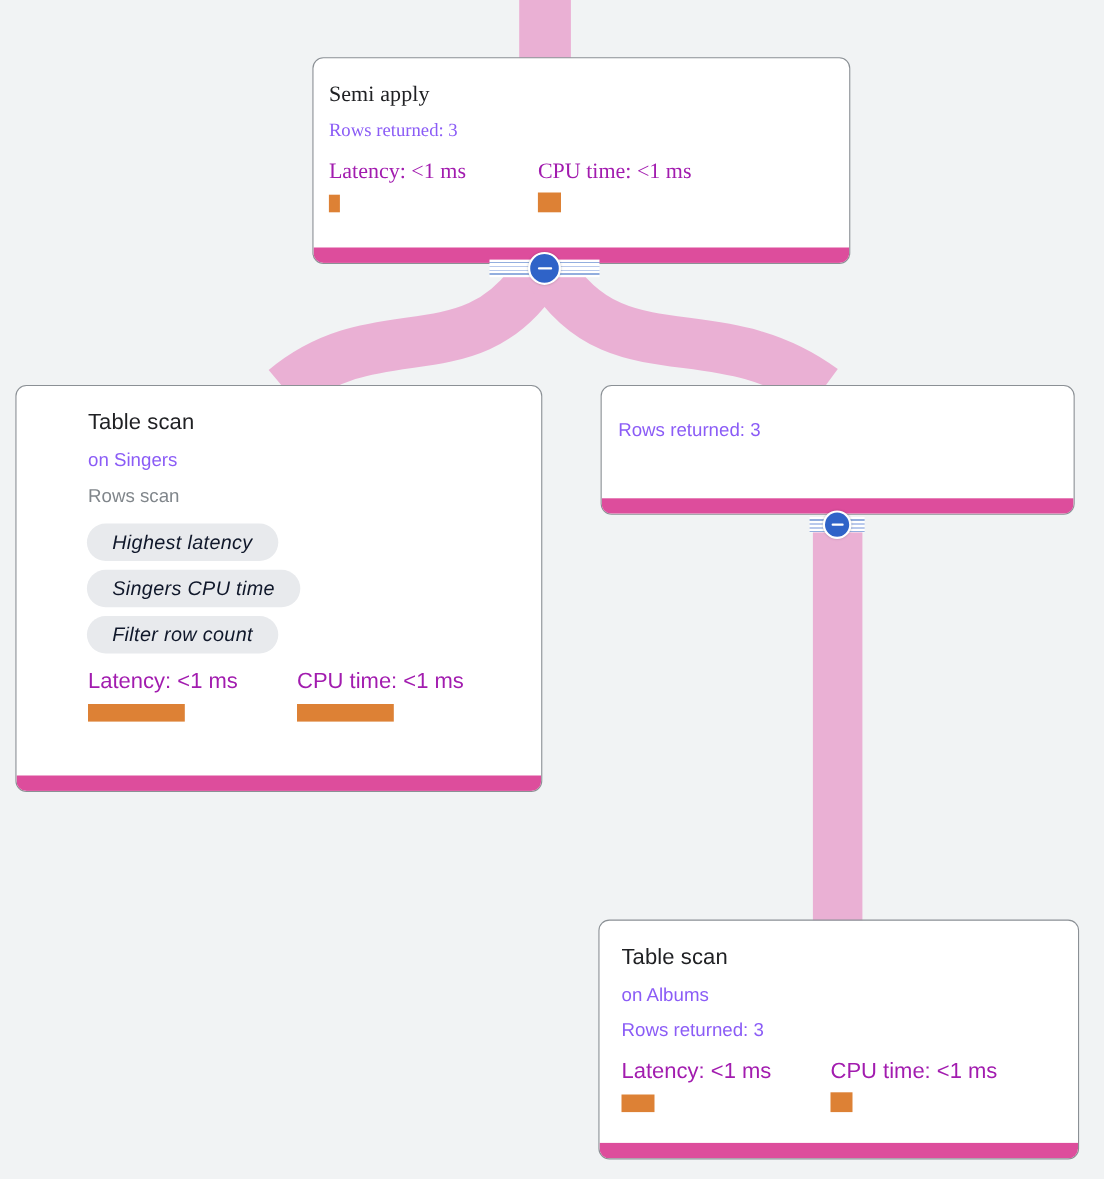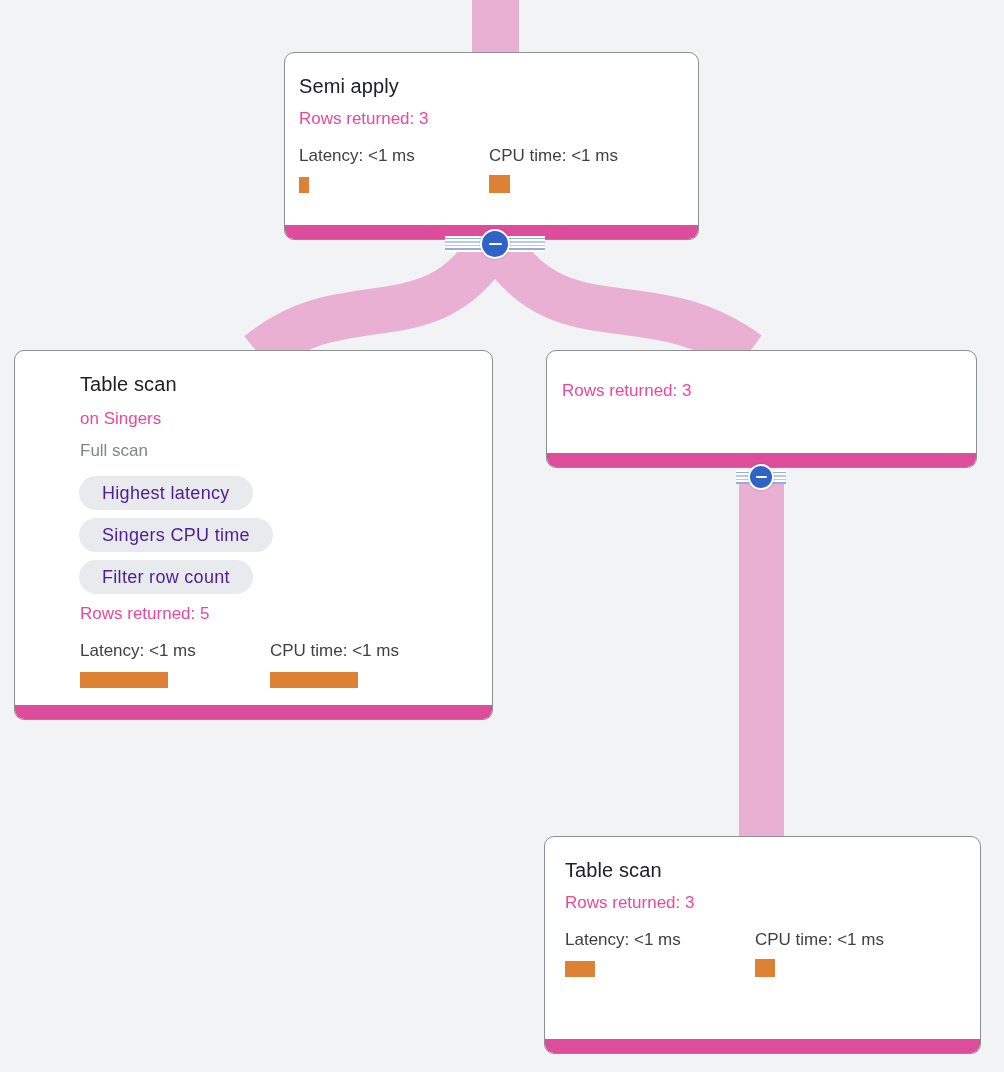--- a/index.html
+++ b/index.html
@@ -29,39 +29,40 @@
   }
   .card-footer{
     position:absolute;left:0;right:0;bottom:0;
     height:14px;background:#dd4d9c;
   }
   .card-content{position:relative;color:#202124;}
   .node-title{
     font-size:20px;font-weight:500;color:#202124;
     line-height:26px;letter-spacing:.1px;
   }
-  .node-line{font-size:17px;line-height:24px;color:#ec4899;}
+  .node-line{font-size:17px;line-height:24px;color:#8b5cf6;}
   .node-subtle{font-size:17px;line-height:24px;color:#80868b;}
   .mt8{margin-top:8px;} .mt10{margin-top:10px;} .mt13{margin-top:13px;}
 
   .badges{margin-top:13px;}
   .badge{
     display:table; 
-    background:#e8eaed;color:#4c1d95;
+    background:#e8eaed;color:#0f172a;
     font-size:18px;line-height:24px;letter-spacing:.3px;
     padding:5px 23px;border-radius:18px;
     margin:0 0 8px -1px;
+    font-style:italic;
   }
   .badges .badge:last-child{margin-bottom:0;}
 
   .metrics{
     display:grid;grid-template-columns:190px auto;
     column-gap:0;
   }
-  .metric-label{font-size:17px;line-height:24px;color:#404040;}
+  .metric-label{font-size:20px;line-height:24px;color:#a21caf;}
   .metric-bar{
     height:16px;background:#dd8135;margin-top:9px;
   }
   .metric-bar.tall{height:18px;margin-top:7px;}
 
   
   .collapse{
     position:absolute;z-index:3;
   }
   .collapse .band{
@@ -99,21 +100,21 @@
 
 <div id="canvas">
 
   <svg id="edges" width="1004" height="1072" viewBox="0 0 1004 1072">
     <rect x="472" y="0" width="47" height="54" fill="#eab0d4"></rect>
     <path d="M 492 244 C 430 345, 345 282, 259 354" fill="none" stroke-width="46" stroke="#eab0d4"></path>
     <path d="M 498 244 C 560 345, 650 282, 748 354" fill="none" stroke-width="46" stroke="#eab0d4"></path>
     <rect x="739" y="470" width="45" height="370" fill="#eab0d4"></rect>
   </svg>
 
-  <div class="card" style="left:284px;top:52px;width:415px;height:188px;">
+  <div class="card" style="left:284px;top:52px;width:489px;height:188px;font-family:Liberation Serif, serif;">
     <div class="card-content" style="padding:20px 16px 0 14px;">
       <div class="node-title">Semi apply</div>
       <div class="node-line mt8">Rows returned: 3</div>
       <div class="metrics mt13">
         <div>
           <div class="metric-label">Latency: &lt;1 ms</div>
           <div class="metric-bar" style="width: 10px;"></div>
         </div>
         <div>
           <div class="metric-label">CPU time: &lt;1 ms</div>
@@ -129,27 +130,26 @@
     <div class="circle">
       <div class="minus"></div>
     </div>
   </div>
 
   <div class="card" style="left:14px;top:350px;width:479px;height:370px;">
     <div class="card-content" style="padding:20px 16px 0 65px;">
 
       <div class="node-title">Table scan</div>
       <div class="node-line mt10">on Singers</div>
-      <div class="node-subtle mt8">Full scan</div>
+      <div class="node-subtle mt8">Rows scan</div>
       <div class="badges">
         <div class="badge">Highest latency</div>
         <div class="badge">Singers CPU time</div>
         <div class="badge">Filter row count</div>
       </div>
-      <div class="node-line mt8">Rows returned: 5</div>
       <div class="metrics mt13">
         <div>
           <div class="metric-label">Latency: &lt;1 ms</div>
           <div class="metric-bar" style="width: 88px;"></div>
         </div>
         <div>
           <div class="metric-label">CPU time: &lt;1 ms</div>
           <div class="metric-bar" style="width: 88px;"></div>
         </div>
       </div>
@@ -167,20 +167,21 @@
   <div class="collapse small" style="left:736px;top:470px;width:50px;height:14px;">
     <div class="band"></div>
     <div class="circle">
       <div class="minus"></div>
     </div>
   </div>
 
   <div class="card" style="left:544px;top:836px;width:437px;height:218px;">
     <div class="card-content" style="padding:20px 16px 0 20px;">
       <div class="node-title">Table scan</div>
+      <div class="node-line mt10">on Albums</div>
       <div class="node-line mt8">Rows returned: 3</div>
       <div class="metrics mt13">
         <div>
           <div class="metric-label">Latency: &lt;1 ms</div>
           <div class="metric-bar" style="width: 30px;"></div>
         </div>
         <div>
           <div class="metric-label">CPU time: &lt;1 ms</div>
           <div class="metric-bar tall" style="width: 20px;"></div>
         </div>

